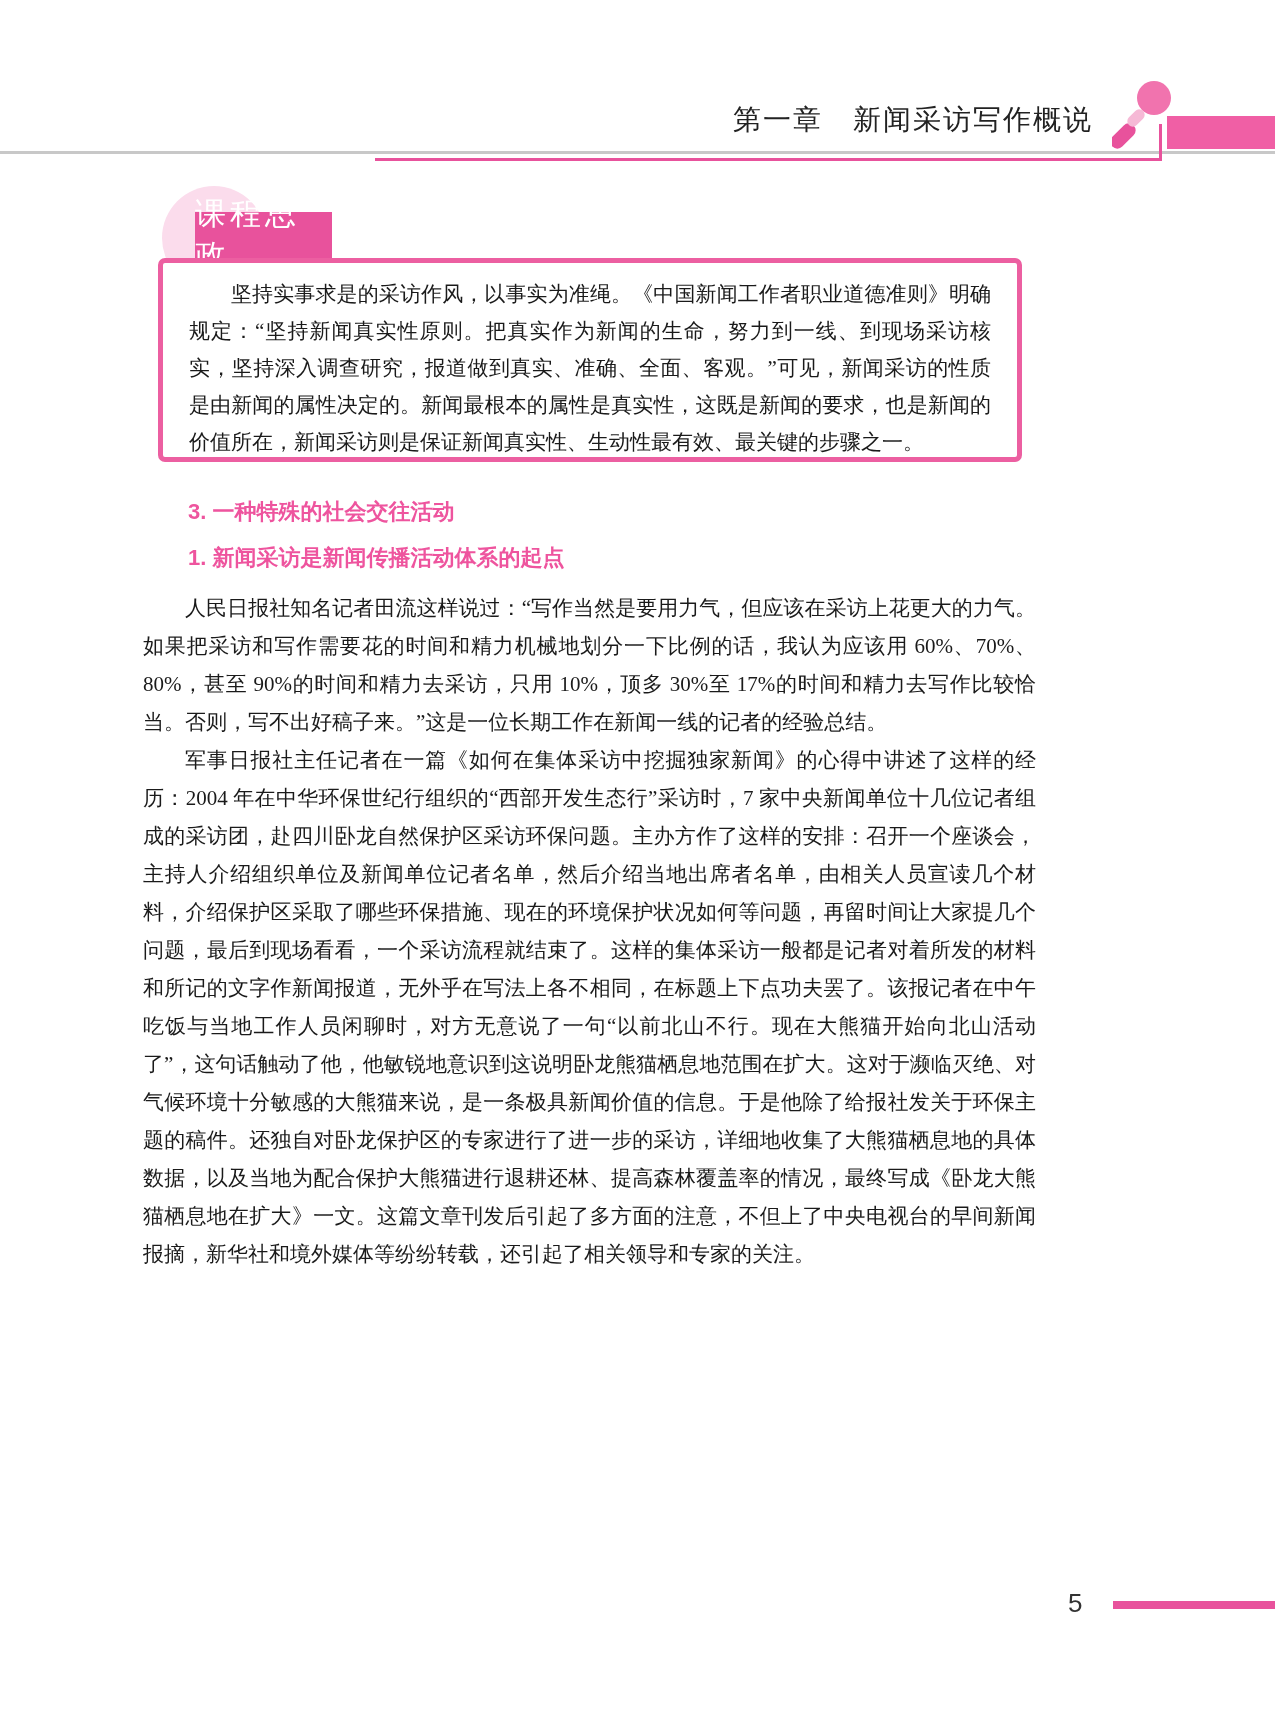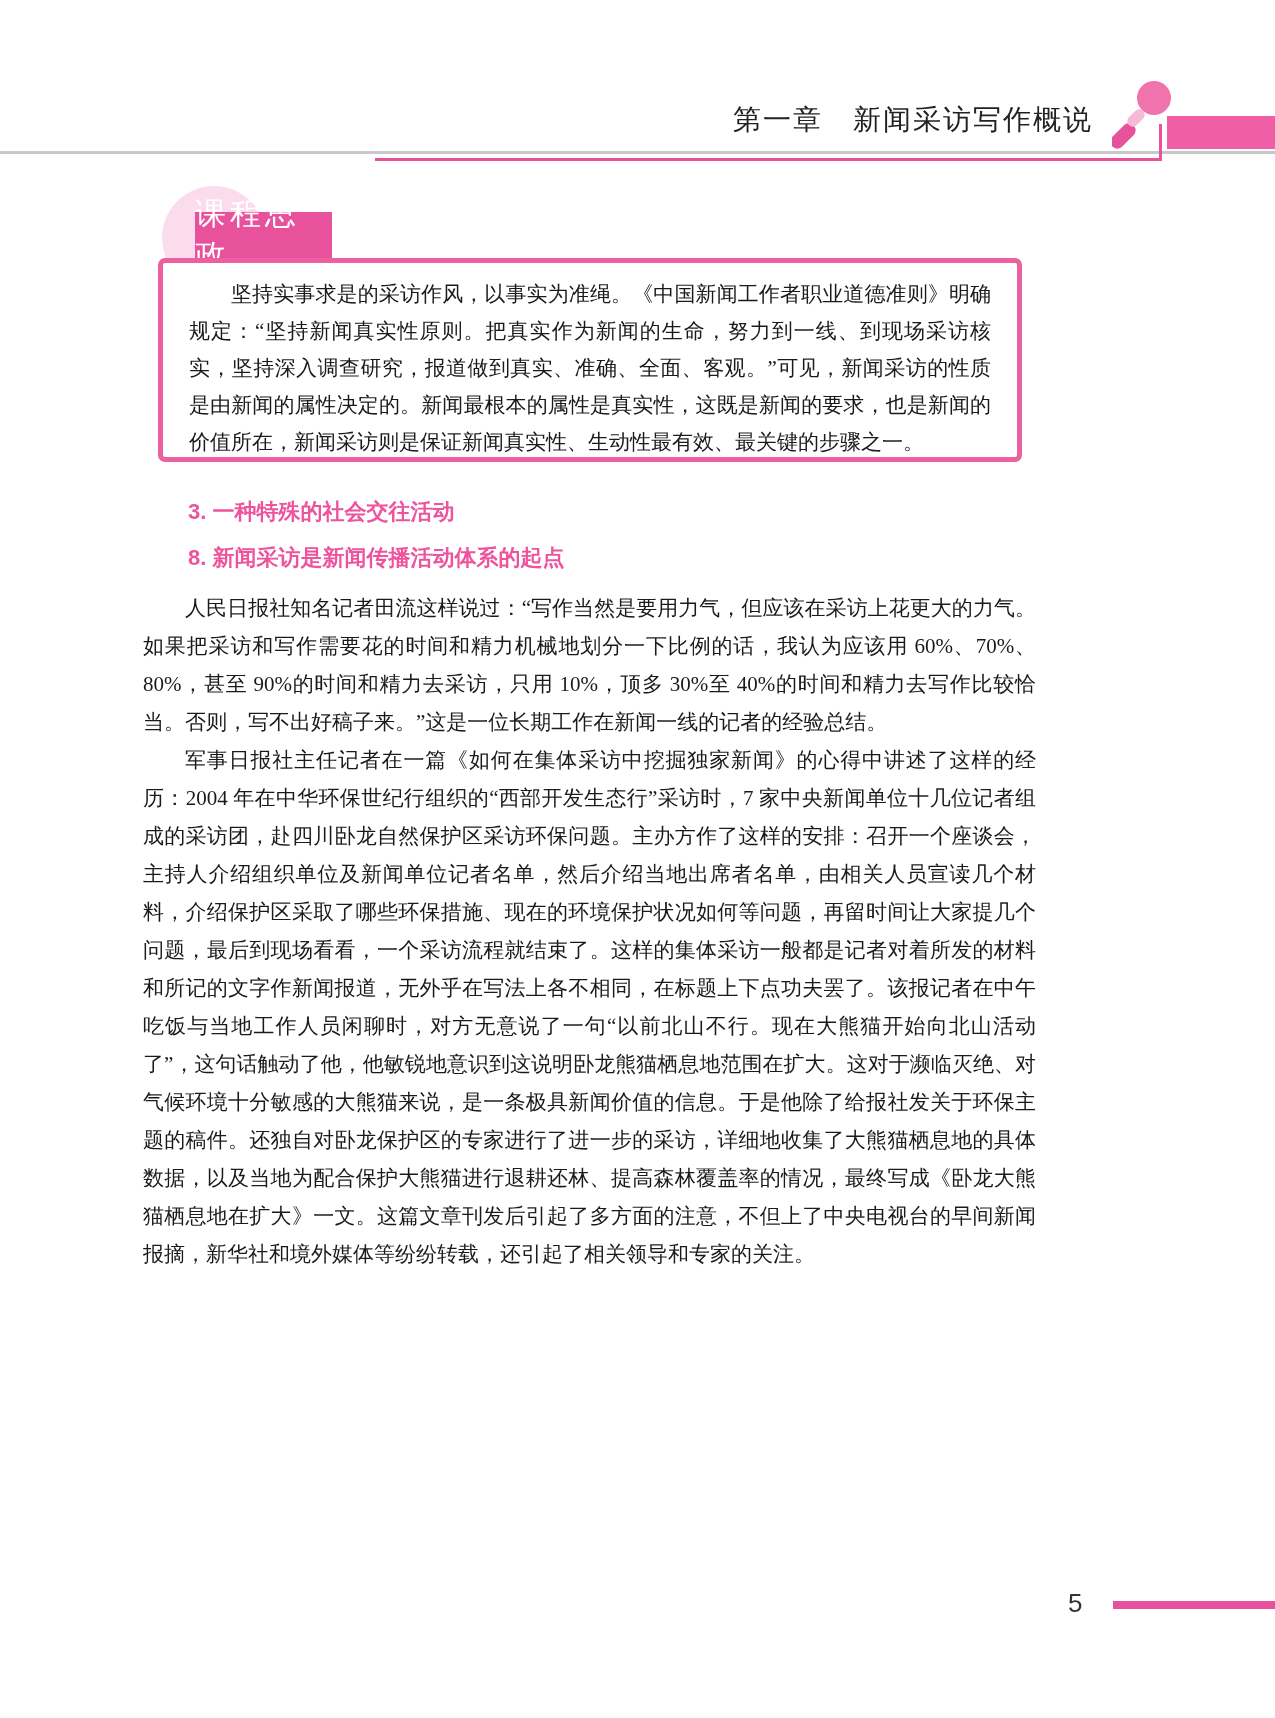--- a/index.html
+++ b/index.html
@@ -97,21 +97,21 @@
   <div class="badge">
     <span>课程思政</span>
   </div>
 
   <div class="quote-box">
     <p>坚持实事求是的采访作风，以事实为准绳。《中国新闻工作者职业道德准则》明确规定：“坚持新闻真实性原则。把真实作为新闻的生命，努力到一线、到现场采访核实，坚持深入调查研究，报道做到真实、准确、全面、客观。”可见，新闻采访的性质是由新闻的属性决定的。新闻最根本的属性是真实性，这既是新闻的要求，也是新闻的价值所在，新闻采访则是保证新闻真实性、生动性最有效、最关键的步骤之一。</p>
   </div>
 
   <main class="content">
     <h3 class="h-sub">3. 一种特殊的社会交往活动</h3>
-    <h3 class="h-sub">8. 新闻采访是新闻传播活动体系的起点</h3>
-    <p>人民日报社知名记者田流这样说过：“写作当然是要用力气，但应该在采访上花更大的力气。如果把采访和写作需要花的时间和精力机械地划分一下比例的话，我认为应该用 60%、70%、80%，甚至 90%的时间和精力去采访，只用 10%，顶多 30%至 40%的时间和精力去写作比较恰当。否则，写不出好稿子来。”这是一位长期工作在新闻一线的记者的经验总结。</p>
+    <h3 class="h-sub">1. 新闻采访是新闻传播活动体系的起点</h3>
+    <p>人民日报社知名记者田流这样说过：“写作当然是要用力气，但应该在采访上花更大的力气。如果把采访和写作需要花的时间和精力机械地划分一下比例的话，我认为应该用 60%、70%、80%，甚至 90%的时间和精力去采访，只用 10%，顶多 30%至 17%的时间和精力去写作比较恰当。否则，写不出好稿子来。”这是一位长期工作在新闻一线的记者的经验总结。</p>
     <p>军事日报社主任记者在一篇《如何在集体采访中挖掘独家新闻》的心得中讲述了这样的经历：2004 年在中华环保世纪行组织的“西部开发生态行”采访时，7 家中央新闻单位十几位记者组成的采访团，赴四川卧龙自然保护区采访环保问题。主办方作了这样的安排：召开一个座谈会，主持人介绍组织单位及新闻单位记者名单，然后介绍当地出席者名单，由相关人员宣读几个材料，介绍保护区采取了哪些环保措施、现在的环境保护状况如何等问题，再留时间让大家提几个问题，最后到现场看看，一个采访流程就结束了。这样的集体采访一般都是记者对着所发的材料和所记的文字作新闻报道，无外乎在写法上各不相同，在标题上下点功夫罢了。该报记者在中午吃饭与当地工作人员闲聊时，对方无意说了一句“以前北山不行。现在大熊猫开始向北山活动了”，这句话触动了他，他敏锐地意识到这说明卧龙熊猫栖息地范围在扩大。这对于濒临灭绝、对气候环境十分敏感的大熊猫来说，是一条极具新闻价值的信息。于是他除了给报社发关于环保主题的稿件。还独自对卧龙保护区的专家进行了进一步的采访，详细地收集了大熊猫栖息地的具体数据，以及当地为配合保护大熊猫进行退耕还林、提高森林覆盖率的情况，最终写成《卧龙大熊猫栖息地在扩大》一文。这篇文章刊发后引起了多方面的注意，不但上了中央电视台的早间新闻报摘，新华社和境外媒体等纷纷转载，还引起了相关领导和专家的关注。</p>
   </main>
 
   <div class="page-number">5</div>
   <div class="footer-bar"></div>
 
 </div>
 
 </body></html>

